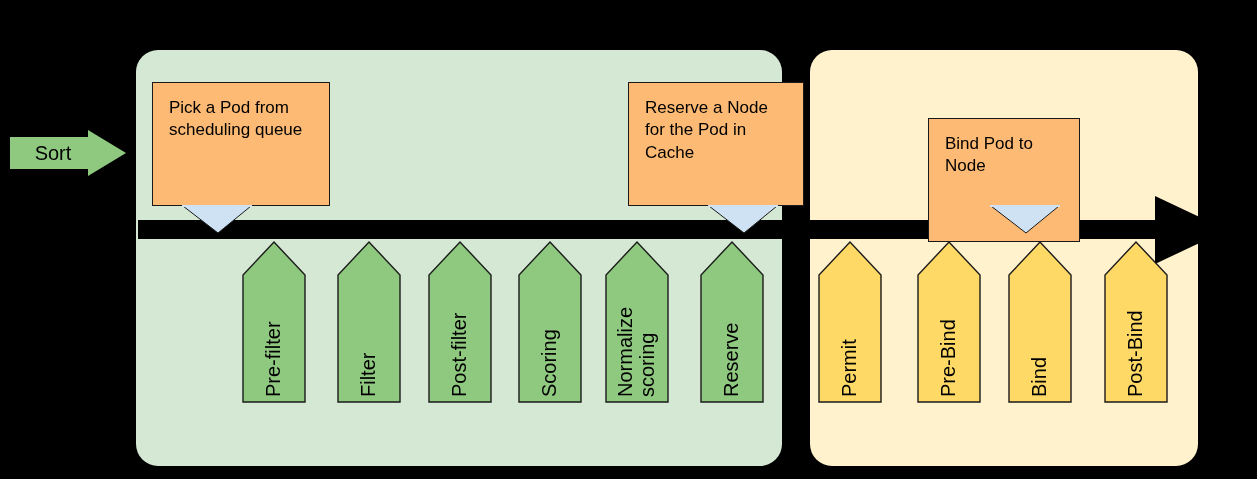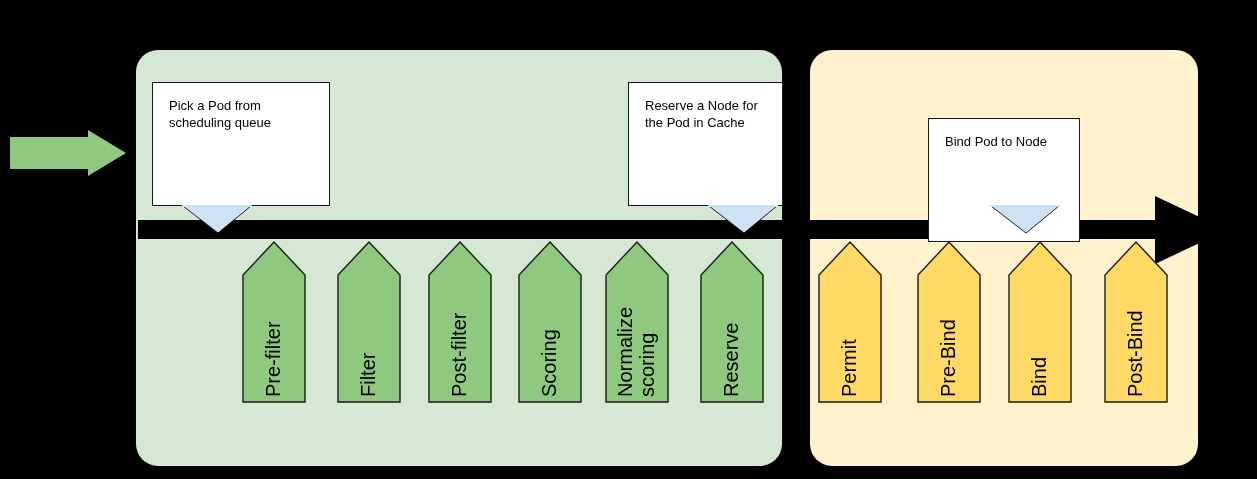--- a/index.html
+++ b/index.html
@@ -78,34 +78,34 @@
   }
 
   
   .callout {
     position: absolute;
   }
   .callout-body {
     position: absolute;
     left: 0; top: 0;
     box-sizing: border-box;
-    background: #ffffff;
+    background: #fdba74;
     border: 1px solid #1a1a1a;
     padding: 14px 14px 10px 16px;
-    font-size: 13px;
+    font-size: 17px;
     line-height: 1.32;
     color: #000000;
     white-space: pre-line;
   }
   .tail-svg { position: absolute; overflow: visible; }
 
   #callout-pick   { left: 152px; top: 82px; }
   #callout-pick .callout-body   { width: 178px; height: 124px; }
   #callout-reserve{ left: 628px; top: 82px; }
-  #callout-reserve .callout-body{ width: 155px; height: 124px; }
+  #callout-reserve .callout-body{ width: 176px; height: 124px; }
   #callout-bind   { left: 928px; top: 82px; }
   #callout-bind .callout-body   { width: 152px; height: 124px; margin-top: 36px; }
 
   
   .plugin {
     position: absolute;
     top: 240px;
     width: 64px;
     height: 163px;
   }
@@ -140,20 +140,21 @@
 
   <div class="panel" id="scheduling-panel">
     <div class="cycle-caption" id="scheduling-caption">Scheduling Cycle</div>
   </div>
 
   <div class="panel" id="binding-panel">
     <div class="cycle-caption" id="binding-caption">Binding Cycle</div>
   </div>
 
   <div id="sort-arrow"></div>
+  <div id="sort-arrow-label">Sort</div>
 
   <div id="timeline-bar"></div>
   <div id="timeline-arrowhead"></div>
 
   <div class="callout" id="callout-pick">
     <div class="callout-body">Pick a Pod from scheduling queue</div>
     <svg class="tail-svg" style="left:30px; top:123px;" width="70" height="30">
       <polygon points="1,1 69,1 36,28" fill="#cfe2f3" stroke="#1a1a1a" stroke-width="1"></polygon>
       <line x1="0" y1="1" x2="70" y2="1" stroke="#cfe2f3" stroke-width="2"></line>
     </svg>

